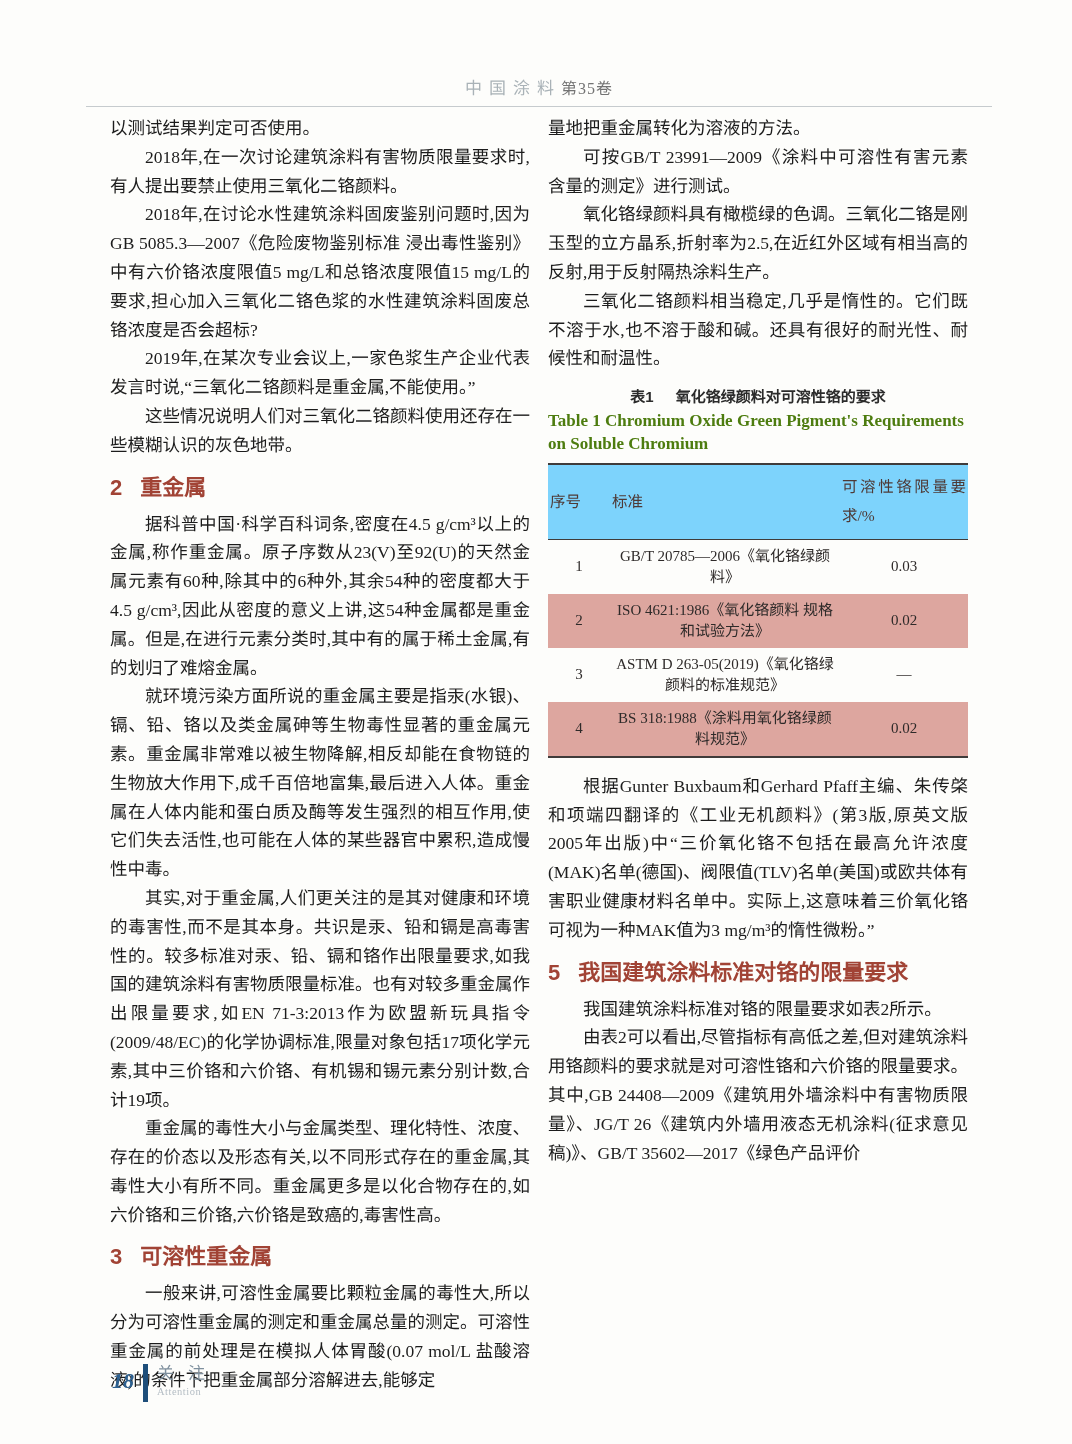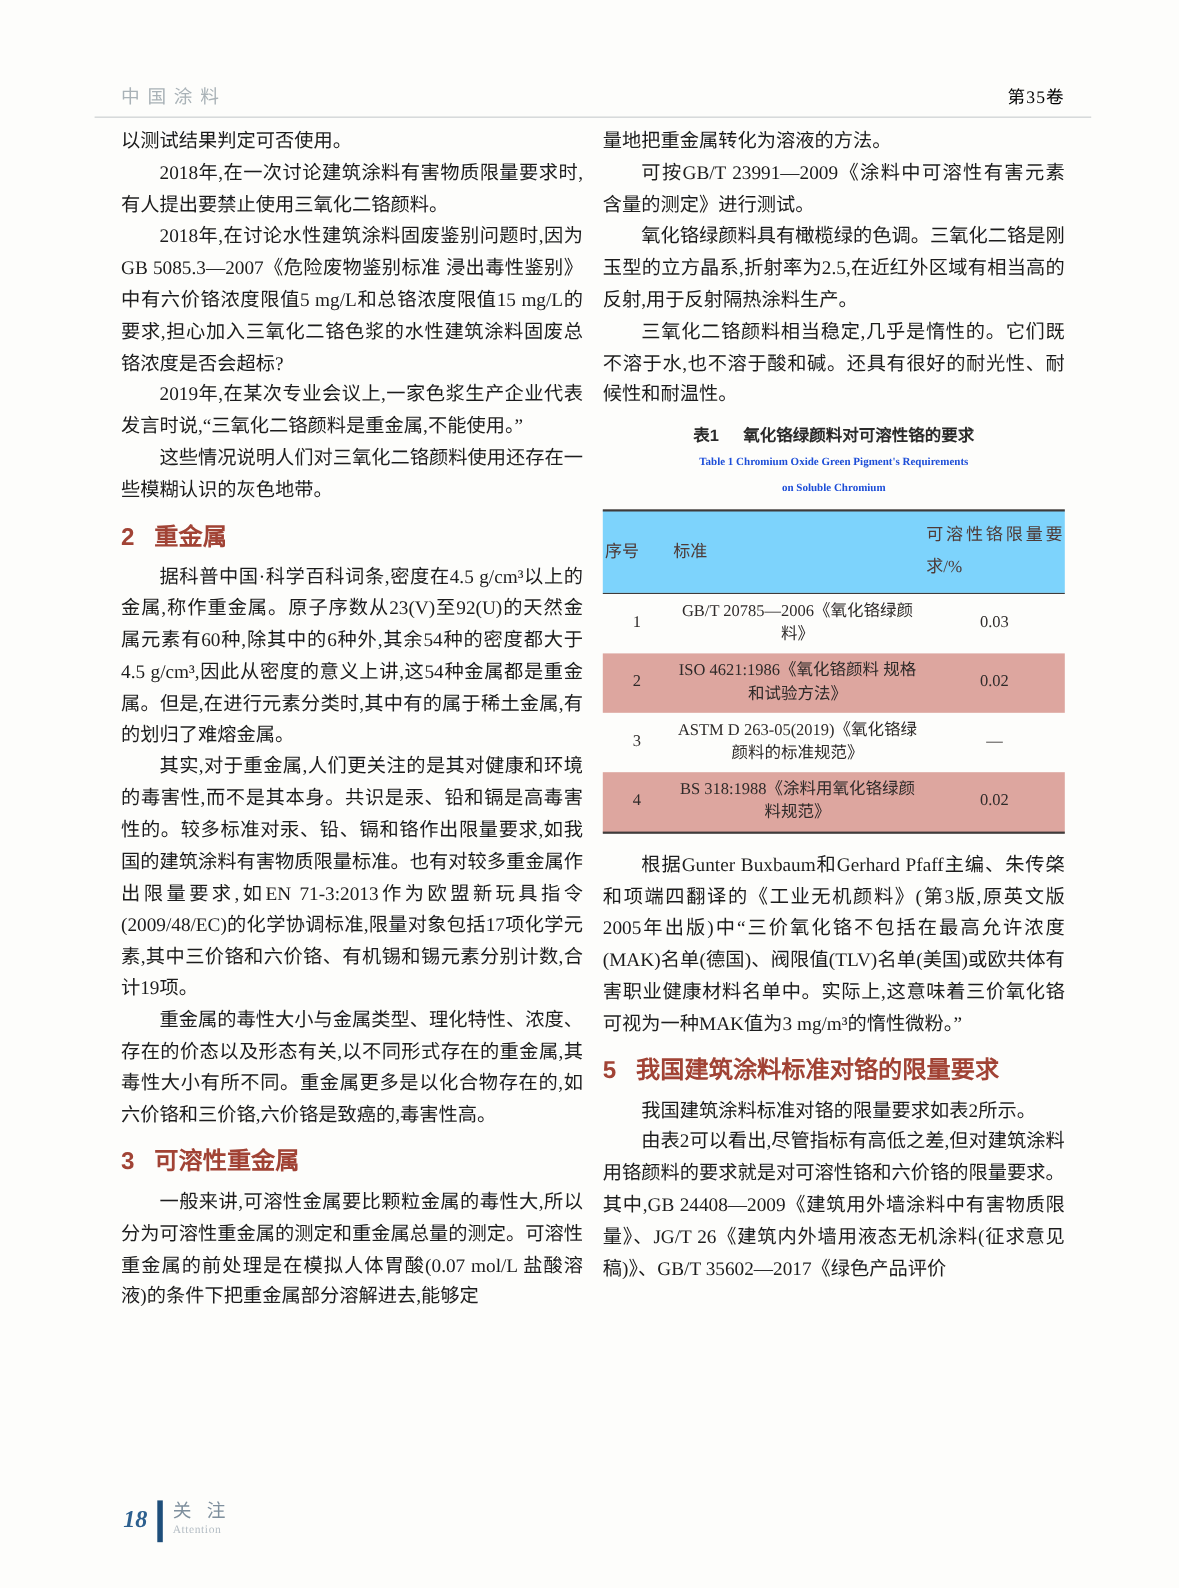--- a/index.html
+++ b/index.html
@@ -14,32 +14,32 @@
     overflow: hidden;
   }
 
   
   .page-header {
     position: absolute;
     top: 74px; left: 86px; right: 80px;
     border-bottom: 1px solid #c6cbce;
     padding-bottom: 7px;
     display: flex;
-    justify-content: space-between;
+    justify-content: center;
     align-items: flex-end;
   }
   .journal-title {
     margin-left: 24px;
     color: #a9b2b7;
     font-size: 17px;
     letter-spacing: 7px;
   }
   .volume-label {
     margin-right: 24px;
-    color: #000000;
+    color: #737373;
     font-size: 16px;
     letter-spacing: 1px;
   }
 
   
   .columns {
     position: absolute;
     top: 114px;
     left: 110px;
     display: flex;
@@ -69,25 +69,24 @@
   .tcap-zh {
     text-align: center;
     font-family: "Liberation Sans", "DejaVu Sans", sans-serif;
     font-weight: bold;
     font-size: 15px;
     line-height: 24px;
     color: #2b2b2b;
   }
   .tcap-zh .tcap-label { margin-right: 22px; }
   .tcap-en {
-    text-align: center;
-    font-weight: bold;
-    font-size: 10px;
+    font-weight: bold;
+    font-size: 17px;
     line-height: 23px;
-    color: #1d4ed8;
+    color: #4d7c0f;
   }
   table.t1 {
     width: 100%;
     border-collapse: collapse;
     margin-top: 8px;
     border-top: 2px solid #3f3b3a;
     border-bottom: 2px solid #3f3b3a;
     font-size: 15px;
   }
   table.t1 thead tr {
@@ -162,20 +161,21 @@
       <p class="para cont">以测试结果判定可否使用。</p>
       <p class="para">2018年,在一次讨论建筑涂料有害物质限量要求时,有人提出要禁止使用三氧化二铬颜料。</p>
       <p class="para">2018年,在讨论水性建筑涂料固废鉴别问题时,因为GB 5085.3—2007《危险废物鉴别标准 浸出毒性鉴别》中有六价铬浓度限值5 mg/L和总铬浓度限值15 mg/L的要求,担心加入三氧化二铬色浆的水性建筑涂料固废总铬浓度是否会超标?</p>
       <p class="para">2019年,在某次专业会议上,一家色浆生产企业代表发言时说,“三氧化二铬颜料是重金属,不能使用。”</p>
       <p class="para">这些情况说明人们对三氧化二铬颜料使用还存在一些模糊认识的灰色地带。</p>
 
       <div class="sec-head">
         <span class="sec-num">2</span><span>重金属</span>
       </div>
       <p class="para">据科普中国·科学百科词条,密度在4.5 g/cm³以上的金属,称作重金属。原子序数从23(V)至92(U)的天然金属元素有60种,除其中的6种外,其余54种的密度都大于4.5 g/cm³,因此从密度的意义上讲,这54种金属都是重金属。但是,在进行元素分类时,其中有的属于稀土金属,有的划归了难熔金属。</p>
+      <p class="para">就环境污染方面所说的重金属主要是指汞(水银)、镉、铅、铬以及类金属砷等生物毒性显著的重金属元素。重金属非常难以被生物降解,相反却能在食物链的生物放大作用下,成千百倍地富集,最后进入人体。重金属在人体内能和蛋白质及酶等发生强烈的相互作用,使它们失去活性,也可能在人体的某些器官中累积,造成慢性中毒。</p>
       <p class="para">其实,对于重金属,人们更关注的是其对健康和环境的毒害性,而不是其本身。共识是汞、铅和镉是高毒害性的。较多标准对汞、铅、镉和铬作出限量要求,如我国的建筑涂料有害物质限量标准。也有对较多重金属作出限量要求,如EN 71-3:2013作为欧盟新玩具指令(2009/48/EC)的化学协调标准,限量对象包括17项化学元素,其中三价铬和六价铬、有机锡和锡元素分别计数,合计19项。</p>
       <p class="para">重金属的毒性大小与金属类型、理化特性、浓度、存在的价态以及形态有关,以不同形式存在的重金属,其毒性大小有所不同。重金属更多是以化合物存在的,如六价铬和三价铬,六价铬是致癌的,毒害性高。</p>
 
       <div class="sec-head">
         <span class="sec-num">3</span><span>可溶性重金属</span>
       </div>
       <p class="para">一般来讲,可溶性金属要比颗粒金属的毒性大,所以分为可溶性重金属的测定和重金属总量的测定。可溶性重金属的前处理是在模拟人体胃酸(0.07 mol/L 盐酸溶液)的条件下把重金属部分溶解进去,能够定</p>
     </div>
 
     <div class="col">

